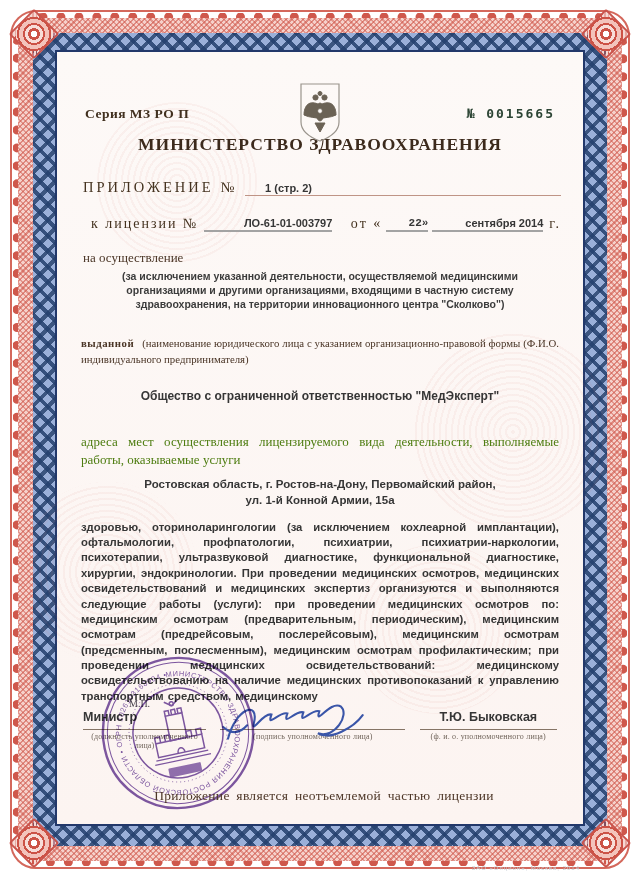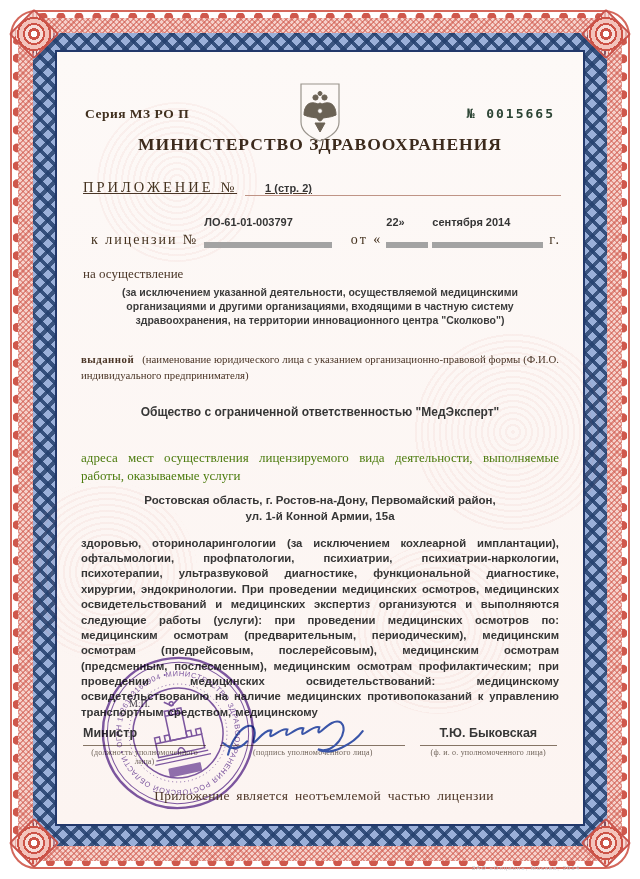--- a/index.html
+++ b/index.html
@@ -32,28 +32,28 @@
     background:repeating-radial-gradient(circle, rgba(210,110,100,.12) 0 2px, rgba(255,255,255,0) 2px 6px);}
   .content{position:absolute;inset:52px 57px 55px 57px;padding:0 22px;color:#4a3526;}
   
   .emblem{position:absolute;top:30px;left:50%;transform:translateX(-50%);}
   .head{display:flex;justify-content:space-between;align-items:flex-start;margin:54px 6px 0 6px;}
   .series{font-weight:bold;font-size:13.5px;color:#41301f;letter-spacing:.5px;}
   .serial{font-family:"DejaVu Sans Mono",monospace;font-weight:bold;font-size:13px;color:#2c4434;letter-spacing:2px;}
   .title{margin-top:12px;text-align:center;font-weight:bold;font-size:17.5px;color:#3c2a1c;letter-spacing:1px;line-height:1.22;}
   
   .typed{font-family:"Liberation Sans",sans-serif;font-weight:bold;color:#363636;}
-  .row-appendix{display:flex;align-items:flex-end;margin:24px 0 0 4px;text-decoration:underline;}
+  .row-appendix{display:flex;align-items:flex-end;margin:24px 0 0 4px;}
   .lbl-appendix{font-size:14.5px;letter-spacing:3px;white-space:nowrap;color:#44321f;}
   .line-fill{flex:1;border-bottom:1px solid #bf9486;padding:0 0 1px 20px;margin-left:8px;font-size:11px;}
   .row-license{display:flex;align-items:flex-end;margin:20px 0 0 12px;font-size:14px;color:#44321f;white-space:nowrap;}
   .row-license .lbl{letter-spacing:2px;}
-  .uline{border-bottom:6px solid #a3a3a3;font-size:11px;text-align:left;padding-bottom:14px;}
+  .uline{border-bottom:2px solid #a3a3a3;font-size:11px;text-align:right;padding-bottom:1px;}
   .u-num{min-width:128px;margin-left:6px;}
-  .u-day{width:50px;margin:0 4px;}
+  .u-day{width:50px;margin:0 4px;font-family:Liberation Mono, monospace;}
   .u-month{width:132px;margin-right:6px;}
   .gap1{width:22px}
   
   .row-activity{position:relative;margin-top:18px;height:16px;}
   .lbl-activity{position:absolute;left:4px;top:0;font-size:13px;color:#4a3526;}
   .val-activity{position:absolute;left:0;right:0;text-align:center;font-size:12px;}
   .activity-note{text-align:center;font-size:10.5px;line-height:1.32;margin:4px 4px 0;color:#3c3c3c;}
   .issued{margin:24px 2px 0;font-size:10.8px;line-height:1.45;text-align:justify;color:#4a3526;}
   .issued .w{margin-right:8px;font-weight:bold;letter-spacing:.5px;}
   .org{position:relative;text-align:center;font-size:12px;margin-top:22px;}

